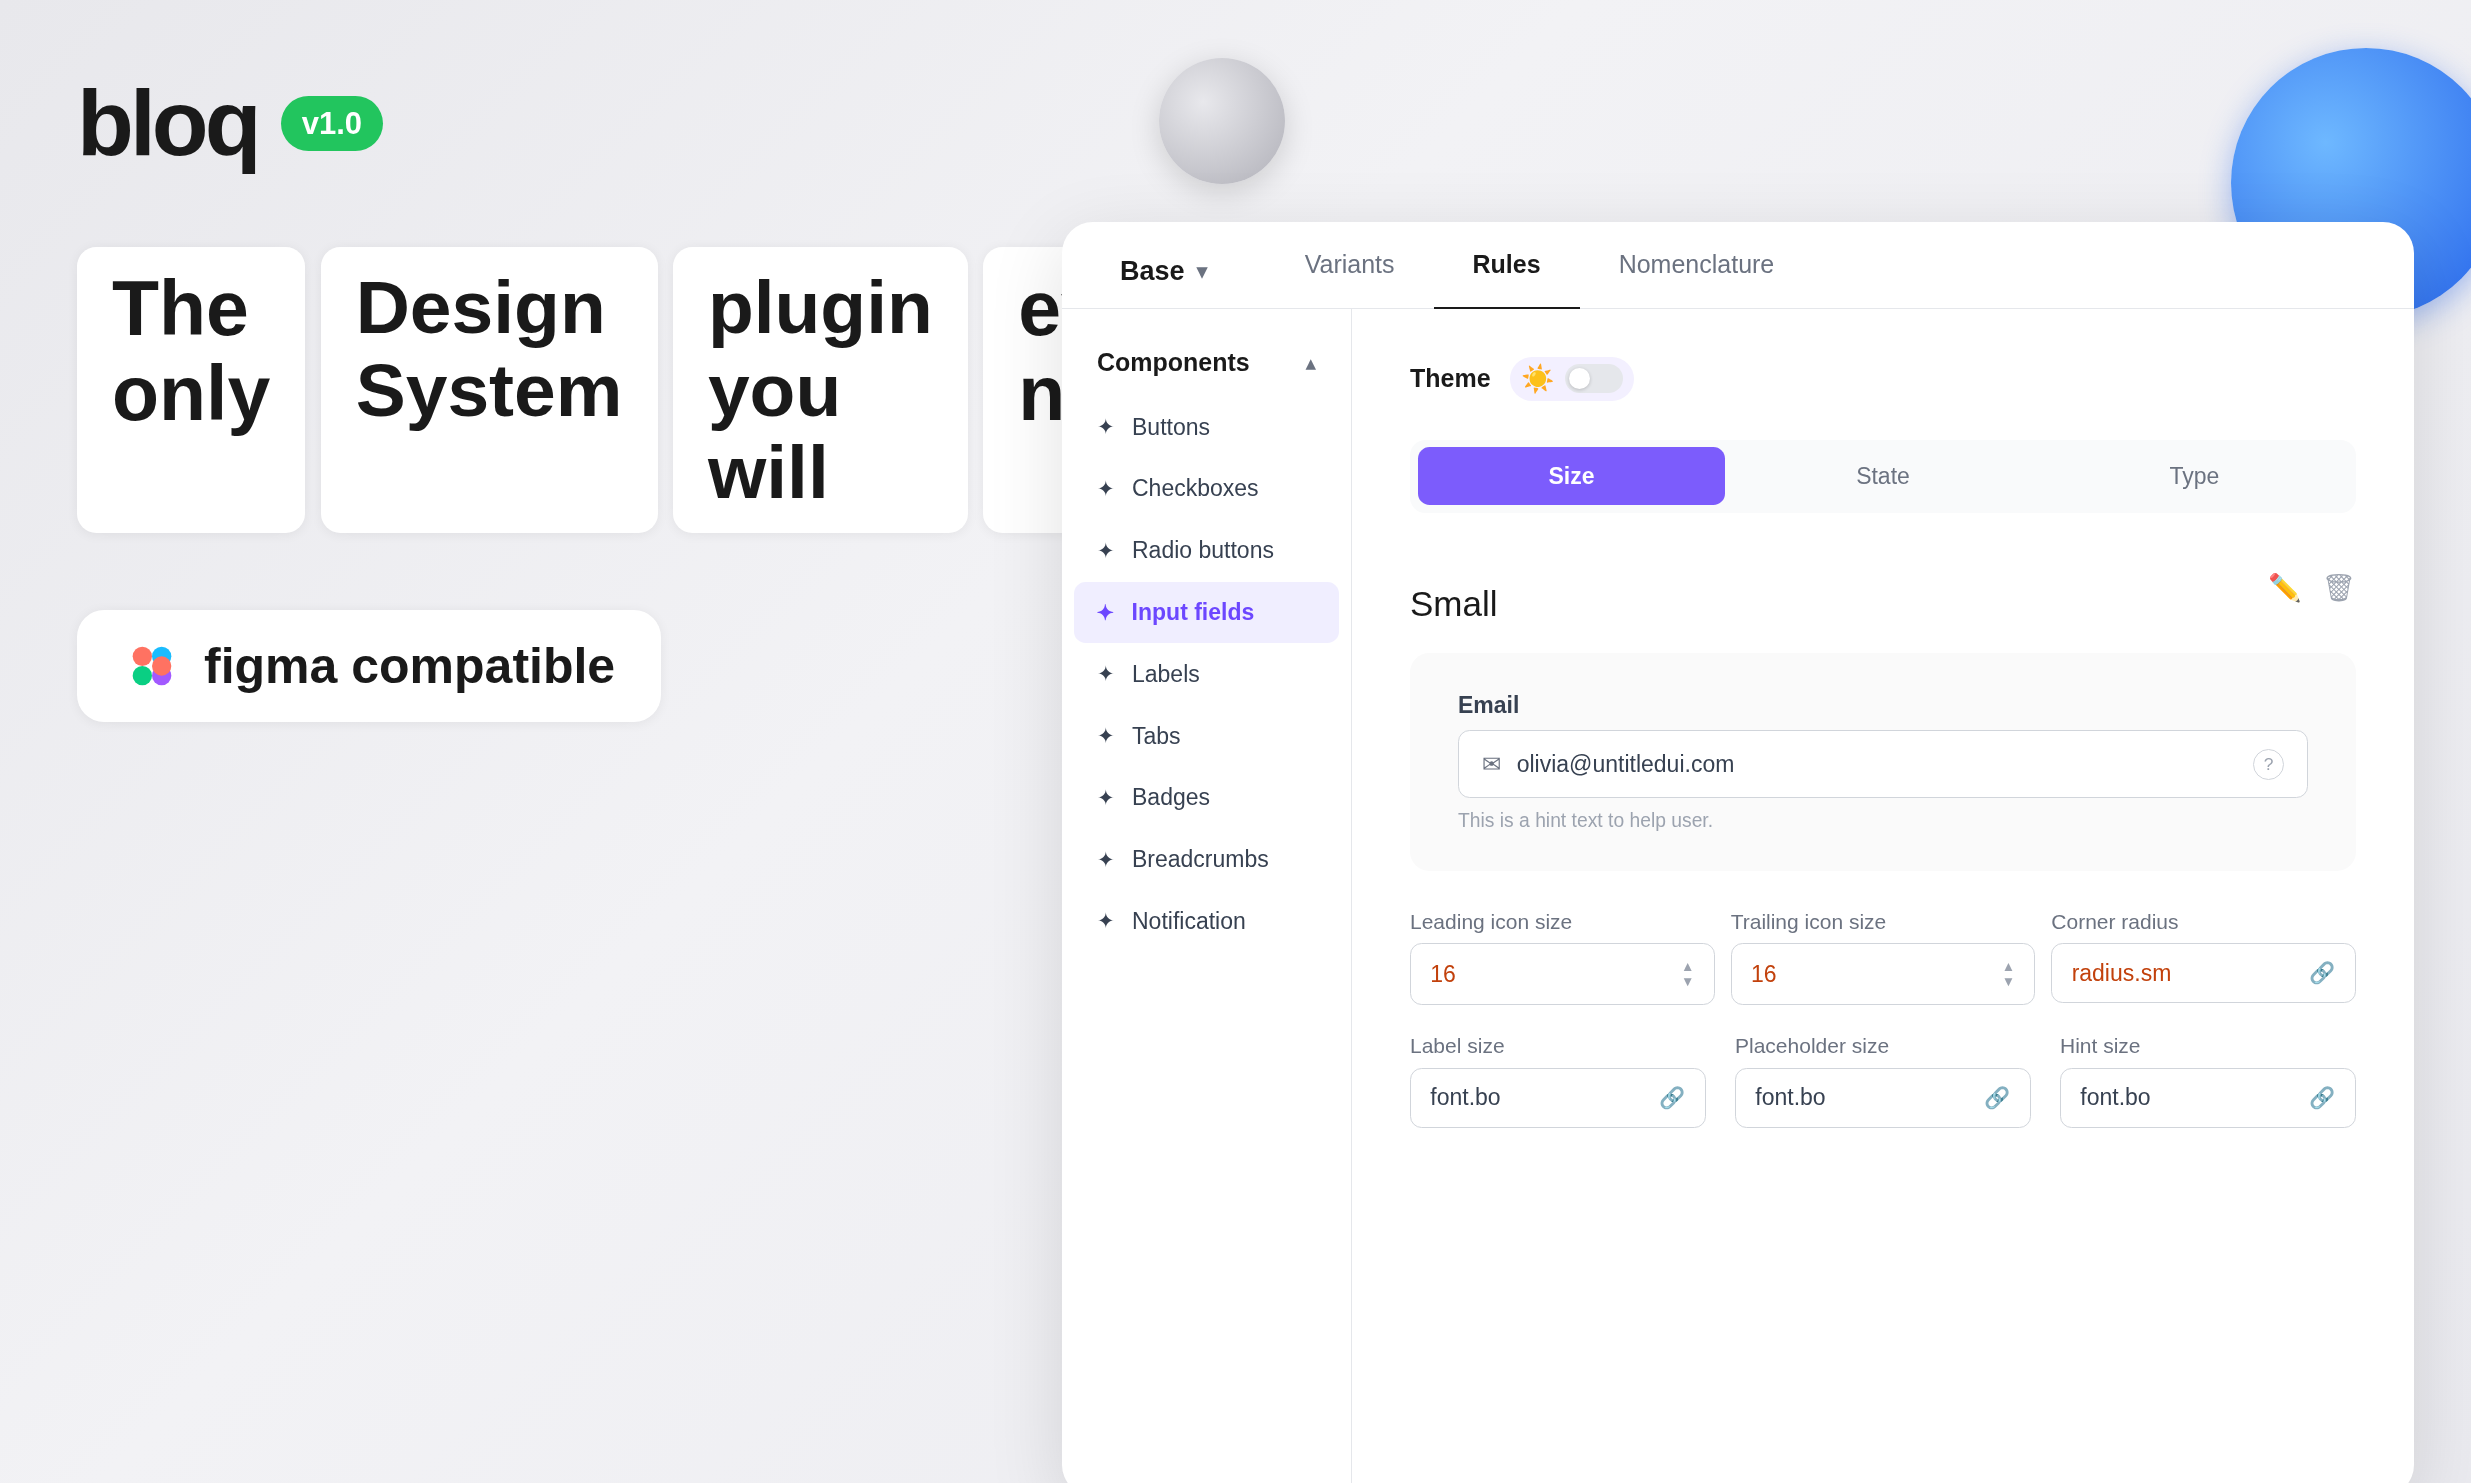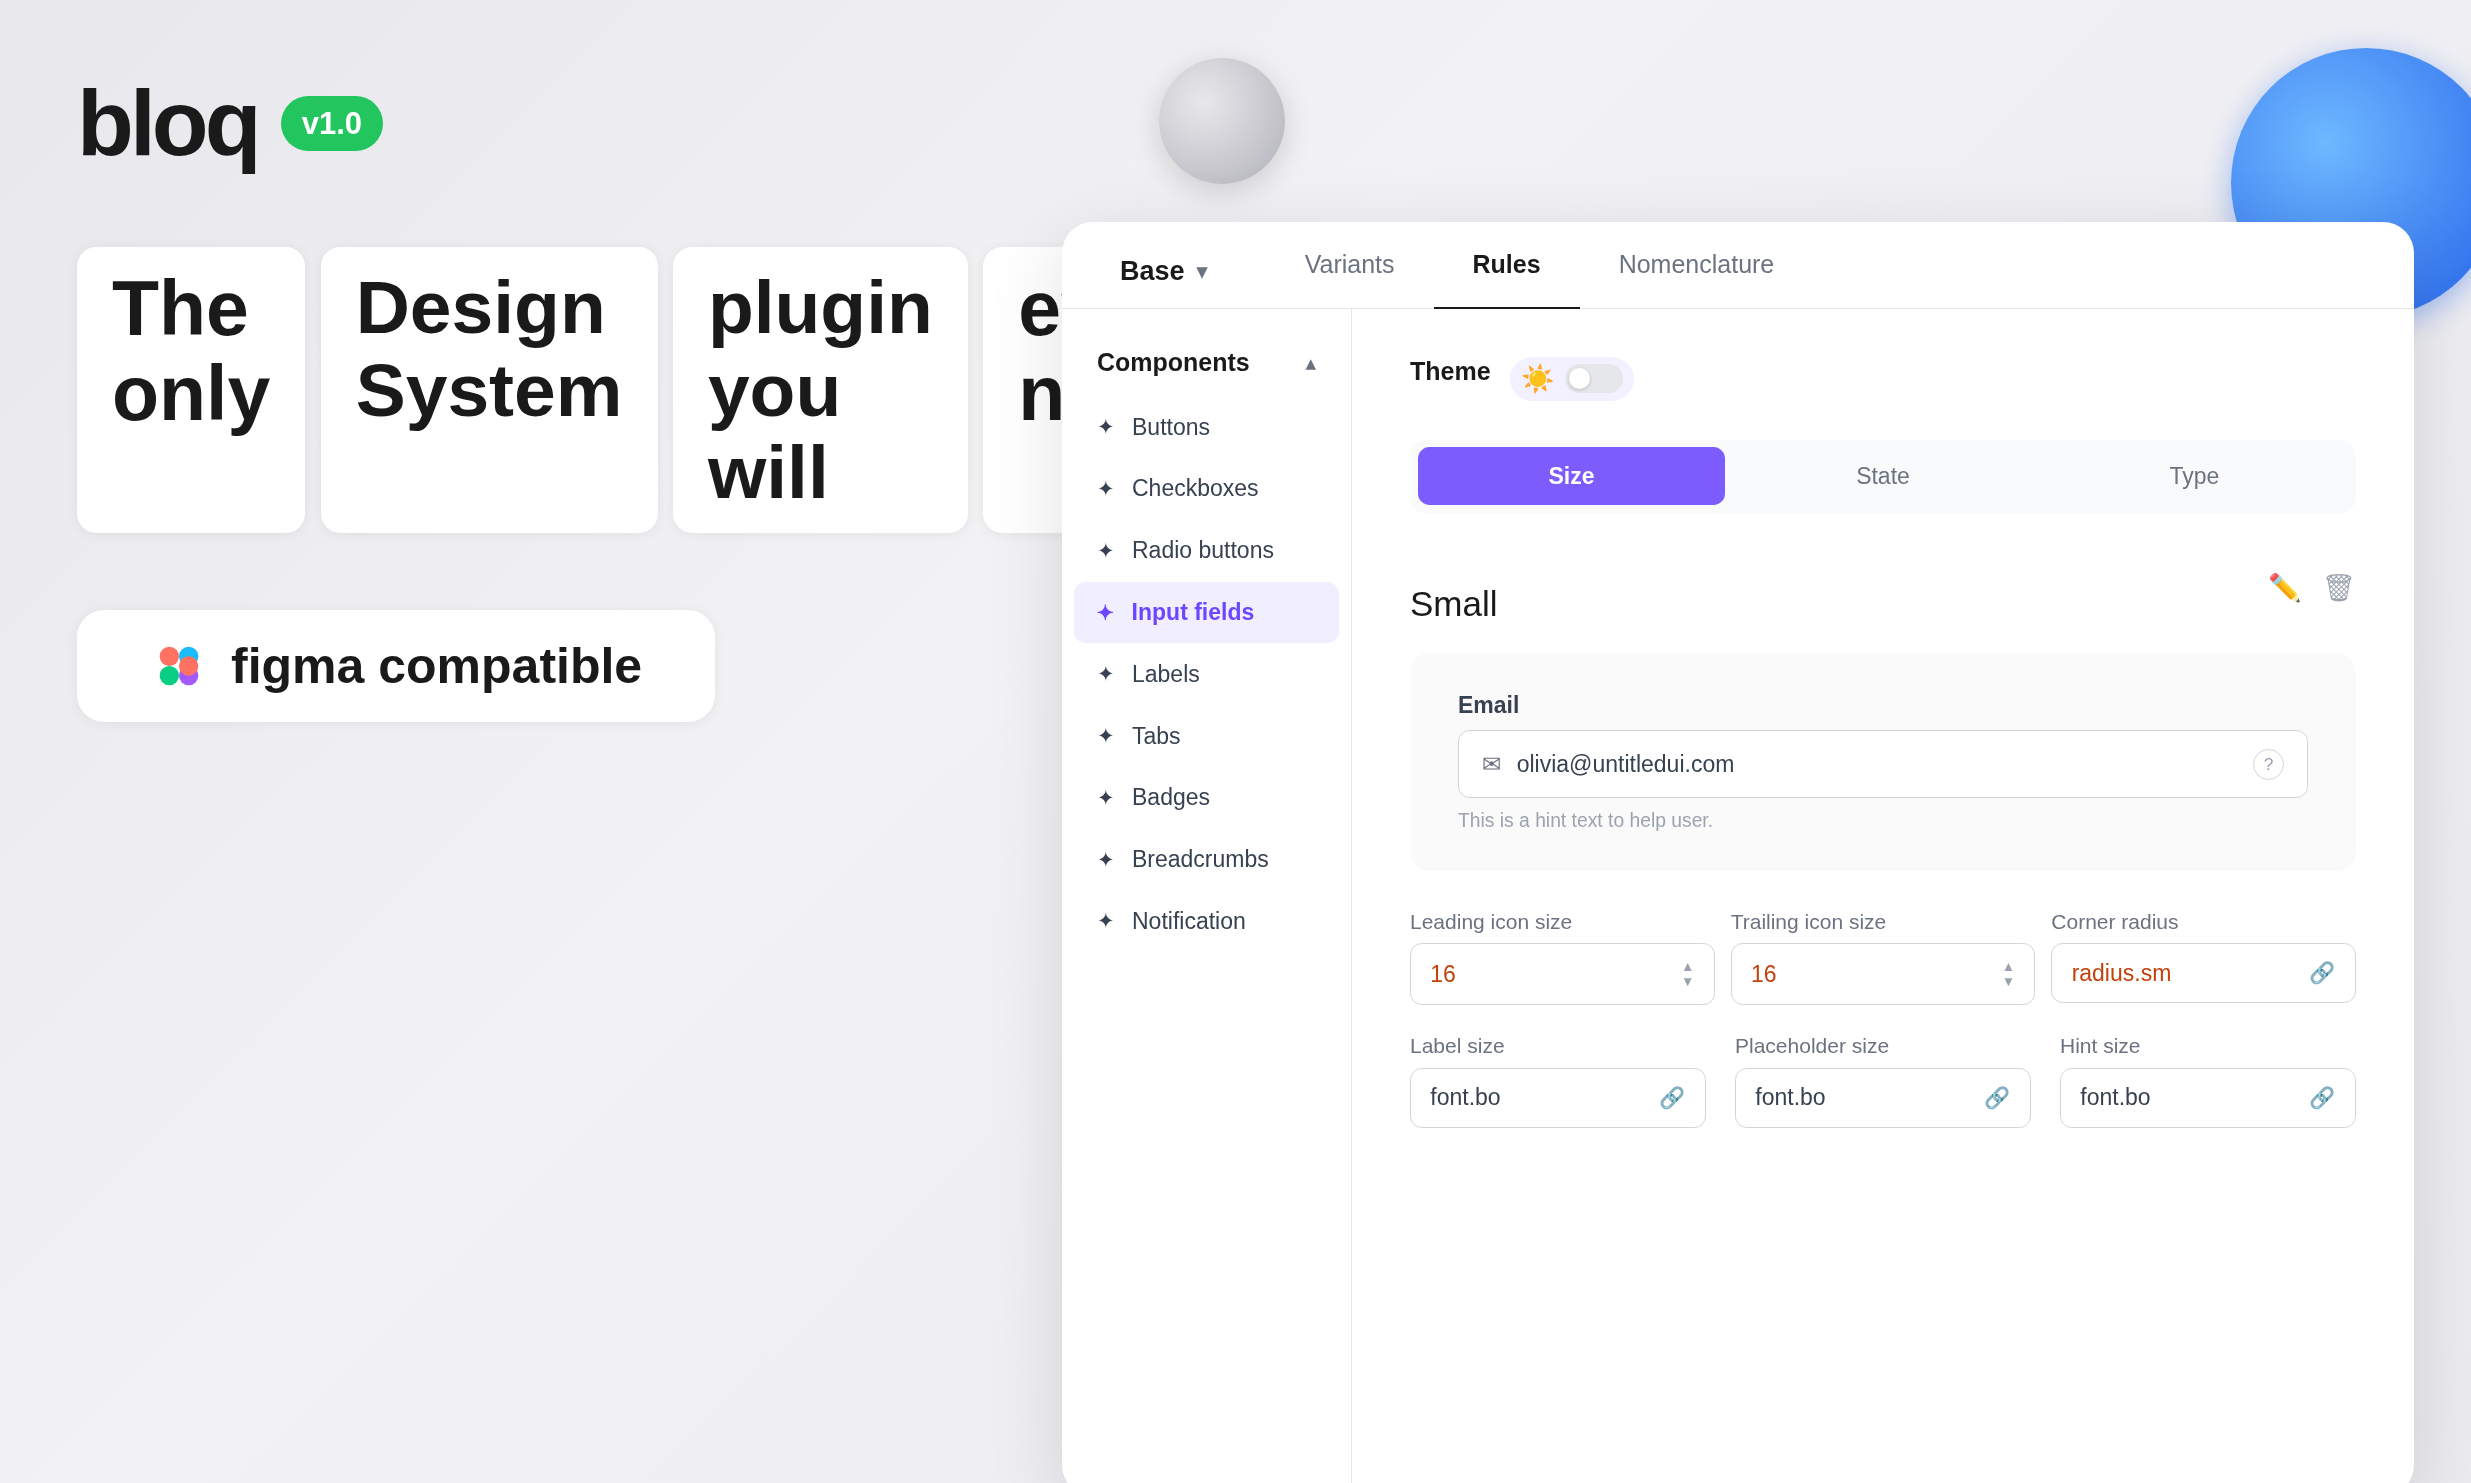--- a/index.html
+++ b/index.html
@@ -98,21 +98,21 @@
     }
 
     .headline-card.wide {
       font-size: 75px;
     }
 
     
     .figma-badge {
       background: white;
       border-radius: 27px;
-      padding: 27px 73px;
+      padding: 27px 46px;
       display: inline-flex;
       align-items: center;
       gap: 23px;
       box-shadow: 0 1.9px 11.6px rgba(0,0,0,0.06);
     }
 
     .figma-icon {
       width: 58px;
       height: 58px;
     }
@@ -256,21 +256,21 @@
     
     .right-content {
       flex: 1;
       padding: 48px 58px;
       overflow-y: auto;
     }
 
     
     .theme-row {
       display: flex;
-      align-items: flex-start;
+      align-items: center;
       gap: 19.3px;
       margin-bottom: 39px;
     }
 
     .theme-label {
       font-size: 25px;
       font-weight: 600;
       color: #1a1a1a;
     }
 

